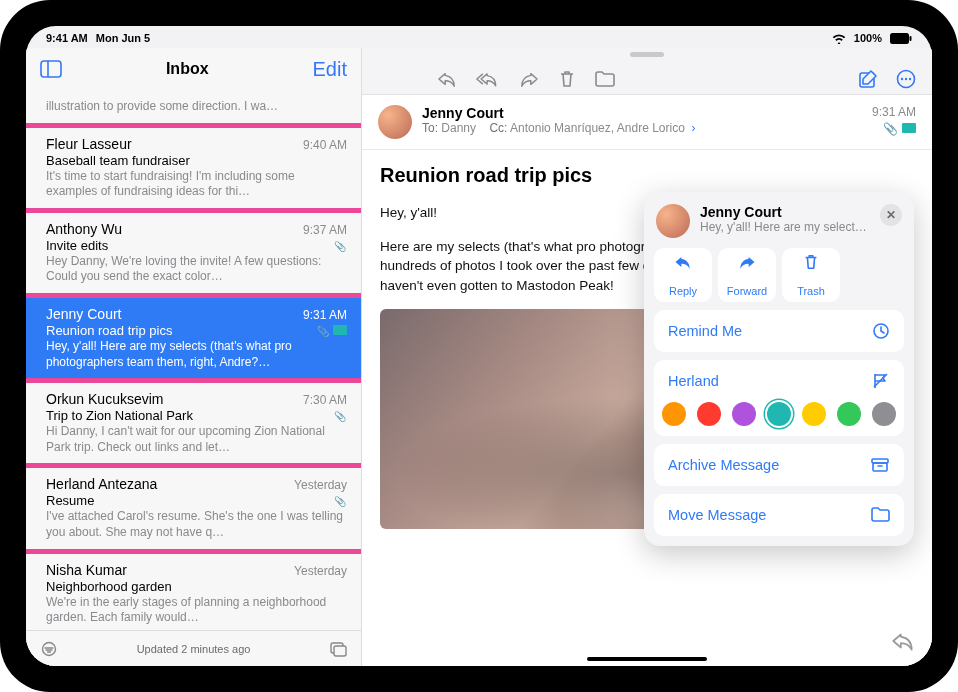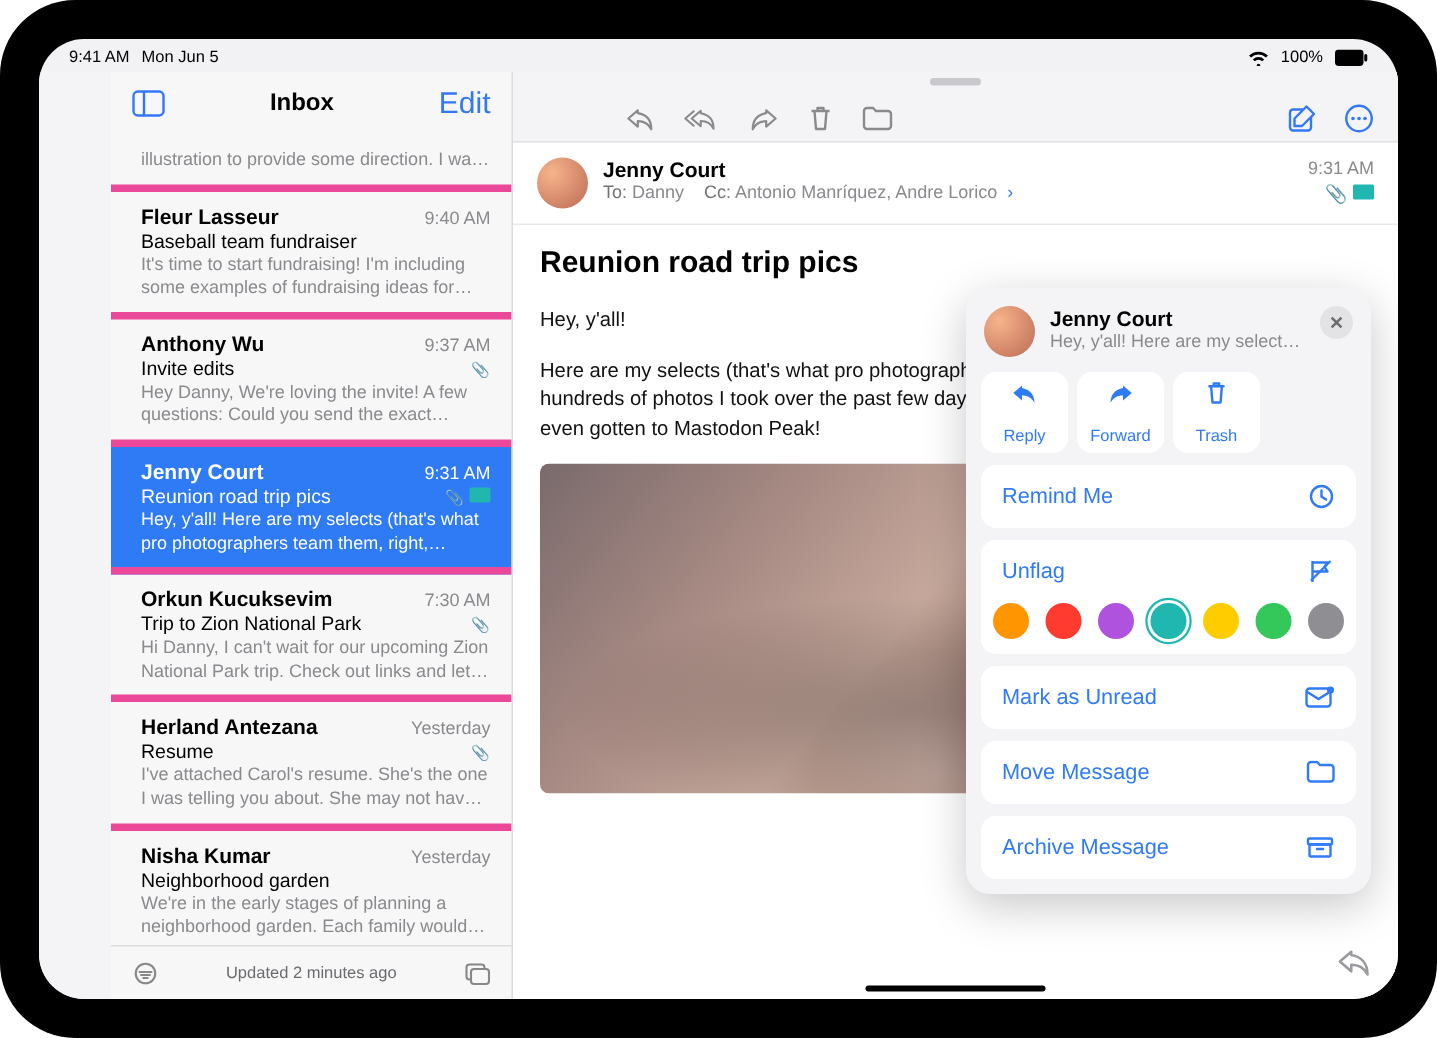--- a/index.html
+++ b/index.html
@@ -15,48 +15,48 @@
   .screen {
     width:100%; height:100%;
     background:#f2f2f4; border-radius:30px;
     overflow:hidden; position:relative;
   }
 
   
   .statusbar {
     height:22px; display:flex; justify-content:space-between;
     align-items:center; padding:2px 20px 0 20px;
-    font-size:11px; font-weight:400; color:#000;
+    font-size:11px; font-weight:700; color:#000;
   }
   .statusbar .left, .statusbar .right { display:flex; gap:8px; align-items:center; }
 
   
   .app {
     position:absolute; top:22px; left:0; right:0; bottom:0;
     display:flex; background:#f4f4f6;
   }
   .sidebar {
-    width:268px; flex-shrink:0; display:flex; flex-direction:column;
-    border-right:1px solid #dcdcde; background:#f7f7f8;margin-left:48px;
+    width:336px; flex-shrink:0; display:flex; flex-direction:column;
+    border-right:1px solid #dcdcde; background:#f7f7f8;
   }
   .sidebar-header {
     height:42px; display:flex; align-items:center;
     justify-content:space-between; padding:0 14px; gap:8px;
   }
   .sidebar-header .title { font-size:16px; font-weight:700; text-align:center; flex:1; }
   .icon-btn { color:#3478f6; display:flex; align-items:center; }
   .text-btn { color:#3478f6; font-size:20px; }
 
   .mail-list { flex:1; overflow-y:hidden; }
   .mail-item {
     padding:8px 14px 8px 20px; border-bottom:5px solid #ec4899;
     font-size:12px; color:#8a8a8e;
   }
   .mail-item .row1 { display:flex; justify-content:space-between; align-items:baseline; }
-  .mail-item .sender { font-size:14px; font-weight:700; color:#000; }
+  .mail-item .sender { font-size:14px; font-weight:400; color:#000; }
   .mail-item .time { font-size:12px; color:#8a8a8e; }
   .mail-item .subject { font-size:13px; color:#000; margin-top:1px; display:flex; justify-content:space-between; align-items:center; }
   .mail-item .preview {
     font-size:12px; color:#8a8a8e; line-height:1.3;
     display:-webkit-box; -webkit-line-clamp:2; -webkit-box-orient:vertical;
     overflow:hidden; margin-top:1px;
   }
   .mail-item.selected {
     background:#2f7bf6; color:#e5efff;
   }
@@ -440,65 +440,55 @@
         <span>
             <svg width="18" height="18" viewBox="0 0 18 18">
               <circle cx="9" cy="9" r="7" fill="none" stroke="#2f7bf6" stroke-width="1.6"></circle>
               <path d="M9 5v4l3 2" stroke="#2f7bf6" stroke-width="1.6" fill="none" stroke-linecap="round"></path>
             </svg>
           </span>
       </div>
 
       <div style="background:#fff;border-radius:10px;margin-bottom:8px;">
         <div class="opt" style="margin:0;border-radius:10px 10px 0 0;">
-          <span>Unflag</span>
+          <span>Herland</span>
           <span>
               <svg width="18" height="18" viewBox="0 0 18 18">
                 <path d="M3 2v14M3 3h10l-2 3 2 3H3" fill="none" stroke="#2f7bf6" stroke-width="1.6" stroke-linejoin="round"></path>
                 <line x1="2" y1="15" x2="15" y2="2" stroke="#2f7bf6" stroke-width="1.6"></line>
               </svg>
             </span>
         </div>
         <div class="flags" id="flag-colors">
             <span class="dot" style="background: rgb(255, 149, 0);"></span>
             <span class="dot" style="background: rgb(255, 59, 48);"></span>
             <span class="dot" style="background: rgb(175, 82, 222);"></span>
             <span class="dot" style="background: rgb(31, 183, 176); box-shadow: rgb(255, 255, 255) 0px 0px 0px 2px, rgb(31, 183, 176) 0px 0px 0px 3.5px;"></span>
             <span class="dot" style="background: rgb(255, 204, 0);"></span>
             <span class="dot" style="background: rgb(52, 199, 89);"></span>
             <span class="dot" style="background: rgb(142, 142, 147);"></span>
           </div>
       </div>
 
-      <div class="opt">
-        <span>Mark as Unread</span>
-        <span>
-            <svg width="20" height="16" viewBox="0 0 20 16">
-              <rect x="1" y="2" width="16" height="12" rx="2" fill="none" stroke="#2f7bf6" stroke-width="1.6"></rect>
-              <path d="M1 4l8 5 8-5" stroke="#2f7bf6" stroke-width="1.6" fill="none"></path>
-              <circle cx="17" cy="3" r="2.4" fill="#2f7bf6"></circle>
-            </svg>
-          </span>
-      </div>
-
-      <div class="opt">
-        <span>Move Message</span>
-        <span>
-            <svg width="20" height="16" viewBox="0 0 20 16">
-              <path d="M2 3a2 2 0 012-2h4l2 2h7a2 2 0 012 2v7a2 2 0 01-2 2H4a2 2 0 01-2-2V3z" fill="none" stroke="#2f7bf6" stroke-width="1.6"></path>
-            </svg>
-          </span>
-      </div>
 
       <div class="opt">
         <span>Archive Message</span>
         <span>
             <svg width="20" height="16" viewBox="0 0 20 16">
               <rect x="2" y="2" width="16" height="4" rx="1" fill="none" stroke="#2f7bf6" stroke-width="1.6"></rect>
               <rect x="3" y="6" width="14" height="8" rx="1" fill="none" stroke="#2f7bf6" stroke-width="1.6"></rect>
               <line x1="8" y1="9" x2="12" y2="9" stroke="#2f7bf6" stroke-width="1.6" stroke-linecap="round"></line>
             </svg>
           </span>
       </div>
+
+      <div class="opt">
+        <span>Move Message</span>
+        <span>
+            <svg width="20" height="16" viewBox="0 0 20 16">
+              <path d="M2 3a2 2 0 012-2h4l2 2h7a2 2 0 012 2v7a2 2 0 01-2 2H4a2 2 0 01-2-2V3z" fill="none" stroke="#2f7bf6" stroke-width="1.6"></path>
+            </svg>
+          </span>
+      </div>
     </div>
 
   </div>
 </div>
 
 </body></html>

